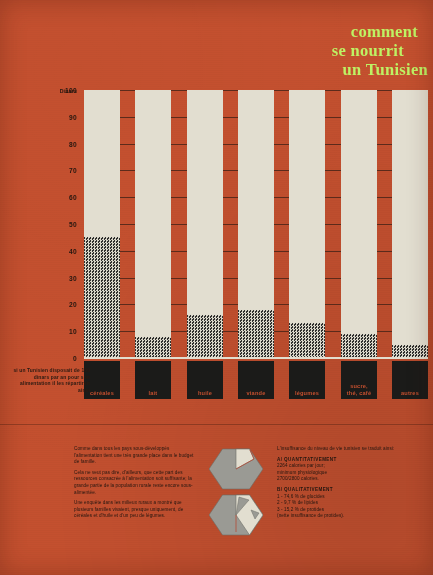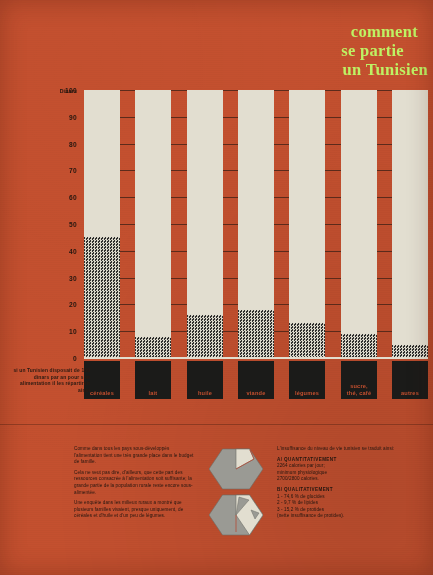--- a/index.html
+++ b/index.html
@@ -92,21 +92,21 @@
   #hexes{position:absolute;left:209px;top:448px;width:54px;height:88px;}
   .hexwrap{position:absolute;left:0;width:54px;height:42px;}
 </style>
 </head>
 <body>
 
 <div class="grain"></div>
 
 <div id="title">
   <span class="l1">comment</span>
-  <span class="l2">se partie</span>
+  <span class="l2">se nourrit</span>
   <span class="l3">un Tunisien</span>
 </div>
 
 <div id="chart">
   <div class="axis-unit">Dinars</div>
   <div id="yticks">
       <div class="ytick" style="top: 358px;">0</div>
       <div class="ytick" style="top: 331.2px;">10</div>
       <div class="ytick" style="top: 304.4px;">20</div>
       <div class="ytick" style="top: 277.6px;">30</div>

